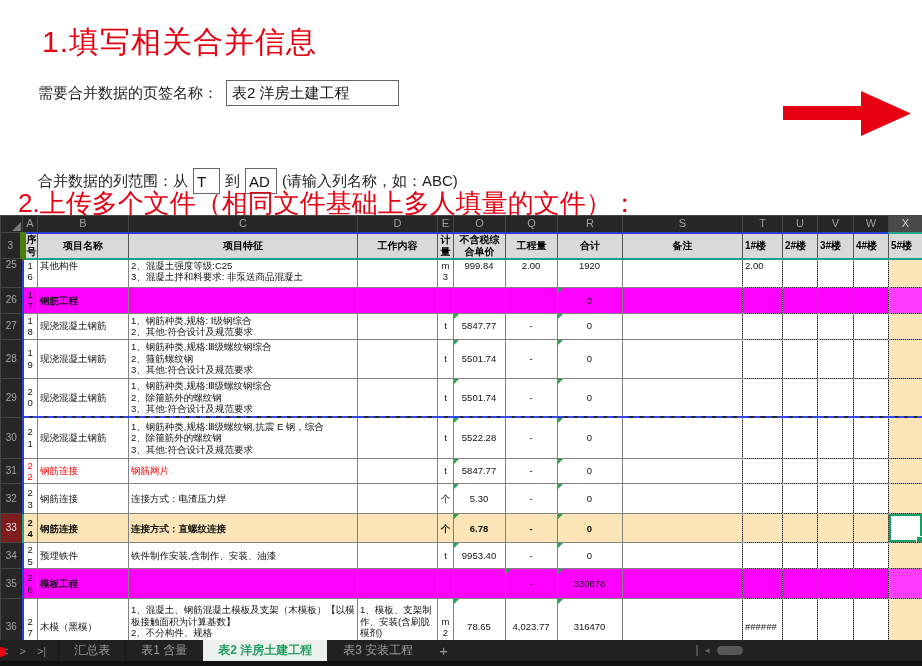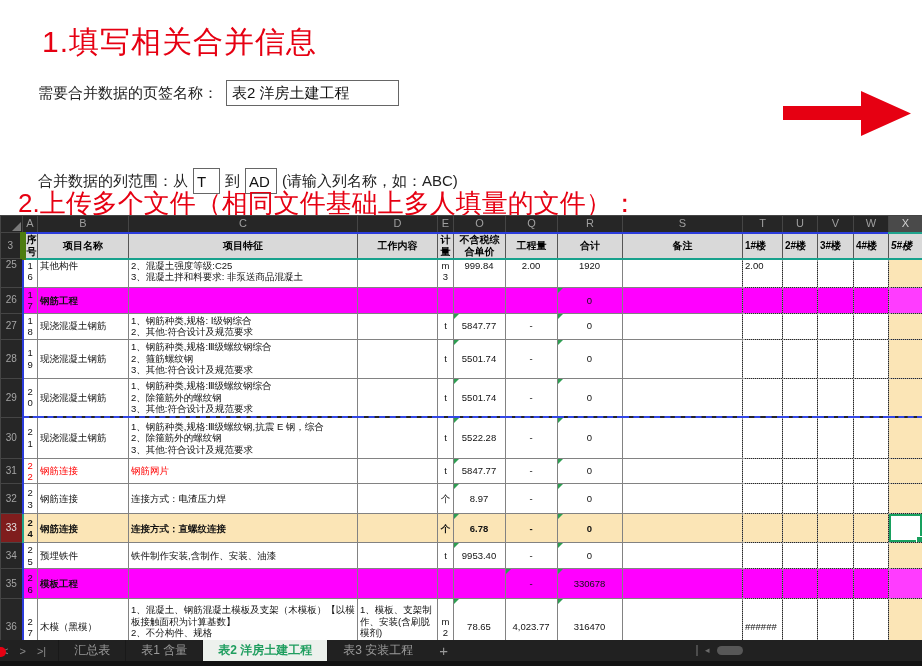--- a/index.html
+++ b/index.html
@@ -30,21 +30,21 @@
   tr.letters td{background:#262626;color:#9f9f9f;border:1px solid #454545;border-bottom:none;
      font-size:11px;text-align:center;padding:0;}
   tr.letters td.sel-col{background:#4a4a4a;color:#d2d2d2;border-bottom:2px solid #1fa38c;}
   .corner-tri{position:absolute;right:1px;bottom:1px;width:0;height:0;
      border-bottom:9px solid #7a7a7a;border-left:9px solid transparent;}
   
   td.c0,td.c4{text-align:center;}
   td.c5,td.c6,td.c7{text-align:center;padding-right:3px;}
   td.c9,td.c10,td.c11,td.c12,td.c13{text-align:left;padding-left:2px;}
   
-  td.c13{background:#fbe5b6;font-style:italic;}
+  td.c13{background:#fbe5b6;}
   
   td.c8{border-right:1px dotted #8f8f8f;}
   td.c9,td.c10,td.c11,td.c12,td.c13{
      border-left:1px dotted #8f8f8f;border-right:1px dotted #8f8f8f;
      border-top:1px dotted #a5a5a5;border-bottom:1px dotted #a5a5a5;}
   
   td.c0{border-left:2px solid #2b3cdb;}
   
   tr.hdr td{background:#d9d9d9;font-weight:700;font-size:10px;text-align:center;color:#000;
      border:1px solid #555;border-top:2px solid #2b3cdb;border-bottom:2px solid #17a18c;padding:0 1px;}
@@ -281,21 +281,21 @@
           <td class="c12"></td>
           <td class="c13"></td>
         </tr>
         <tr class="" style="height:30px">
           <td class="rowhdr">32</td>
           <td class="c0">23</td>
           <td class="c1">钢筋连接</td>
           <td class="c2">连接方式：电渣压力焊</td>
           <td class="c3"></td>
           <td class="c4">个</td>
-          <td class="c5 tri">8.97</td>
+          <td class="c5 tri">5.30</td>
           <td class="c6">-</td>
           <td class="c7 tri">0</td>
           <td class="c8"></td>
           <td class="c9"></td>
           <td class="c10"></td>
           <td class="c11"></td>
           <td class="c12"></td>
           <td class="c13"></td>
         </tr>
         <tr class="tan" style="height:29px">

